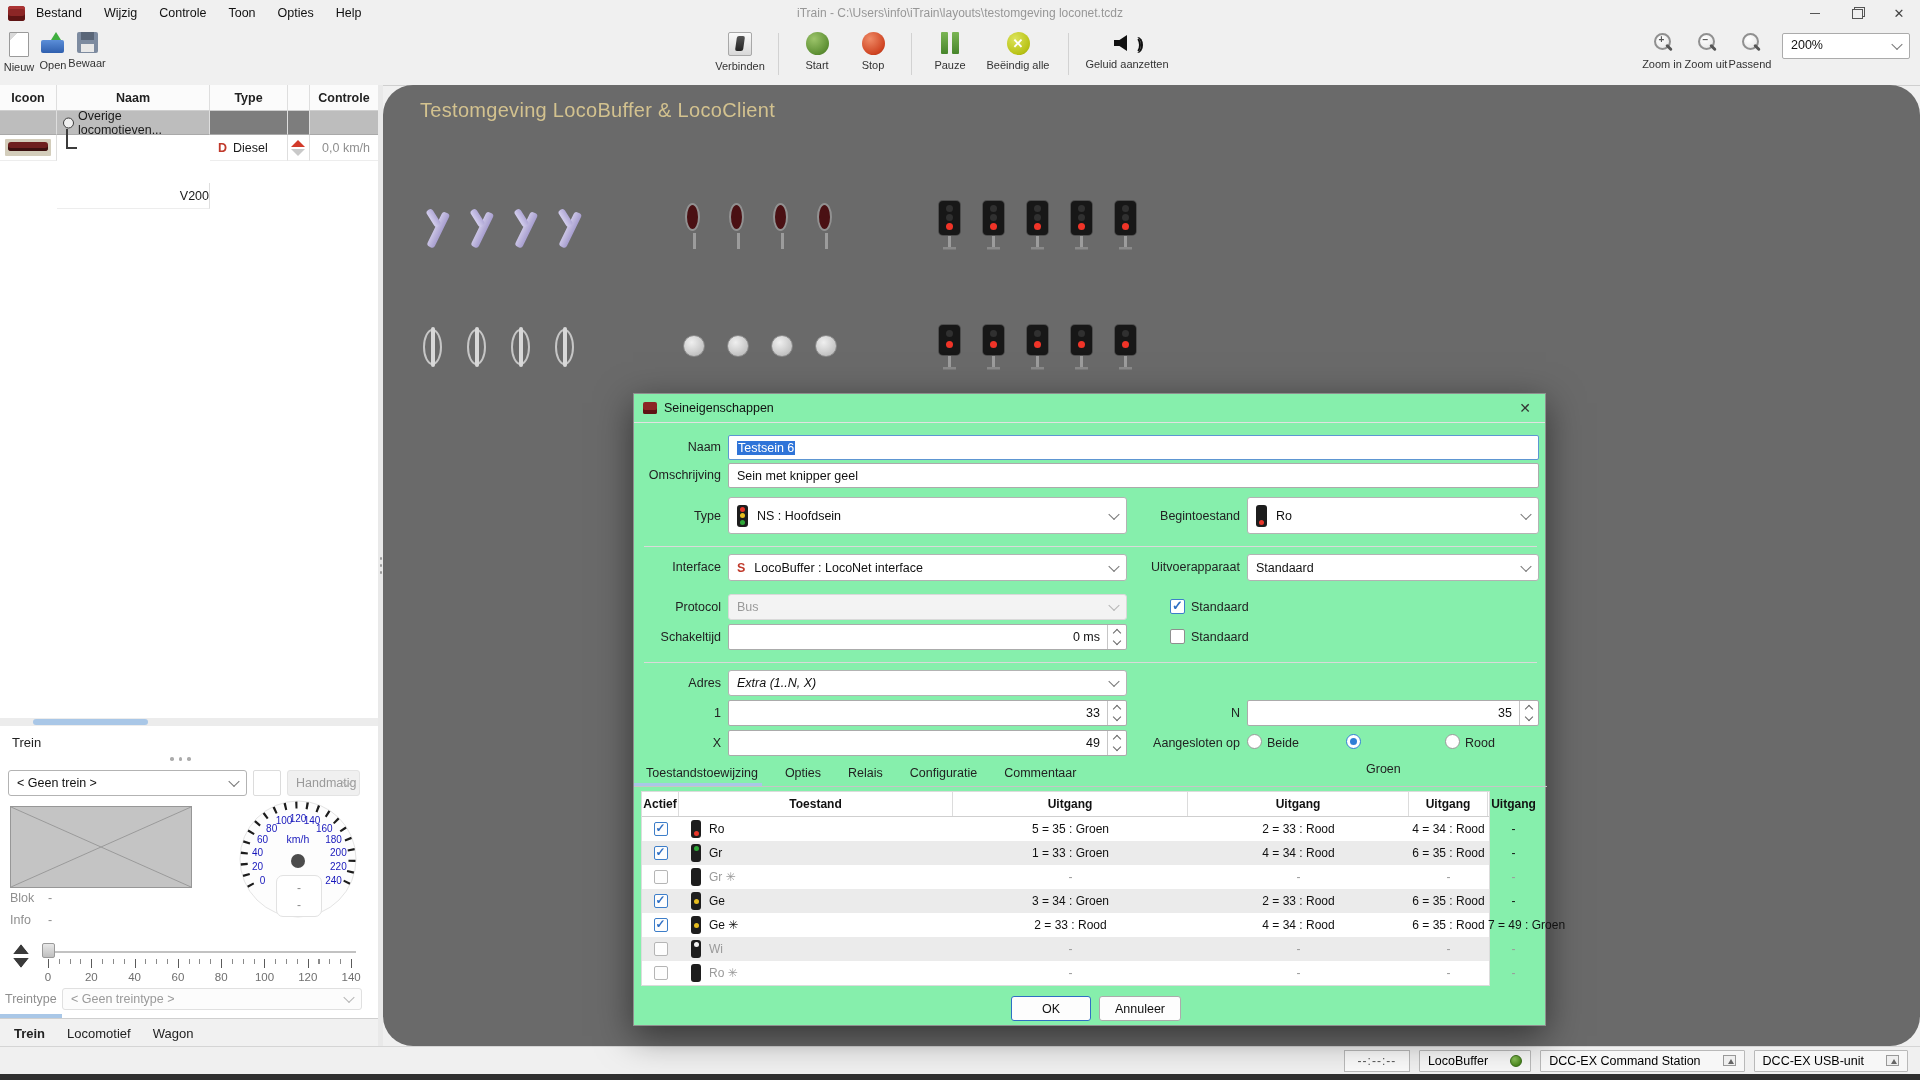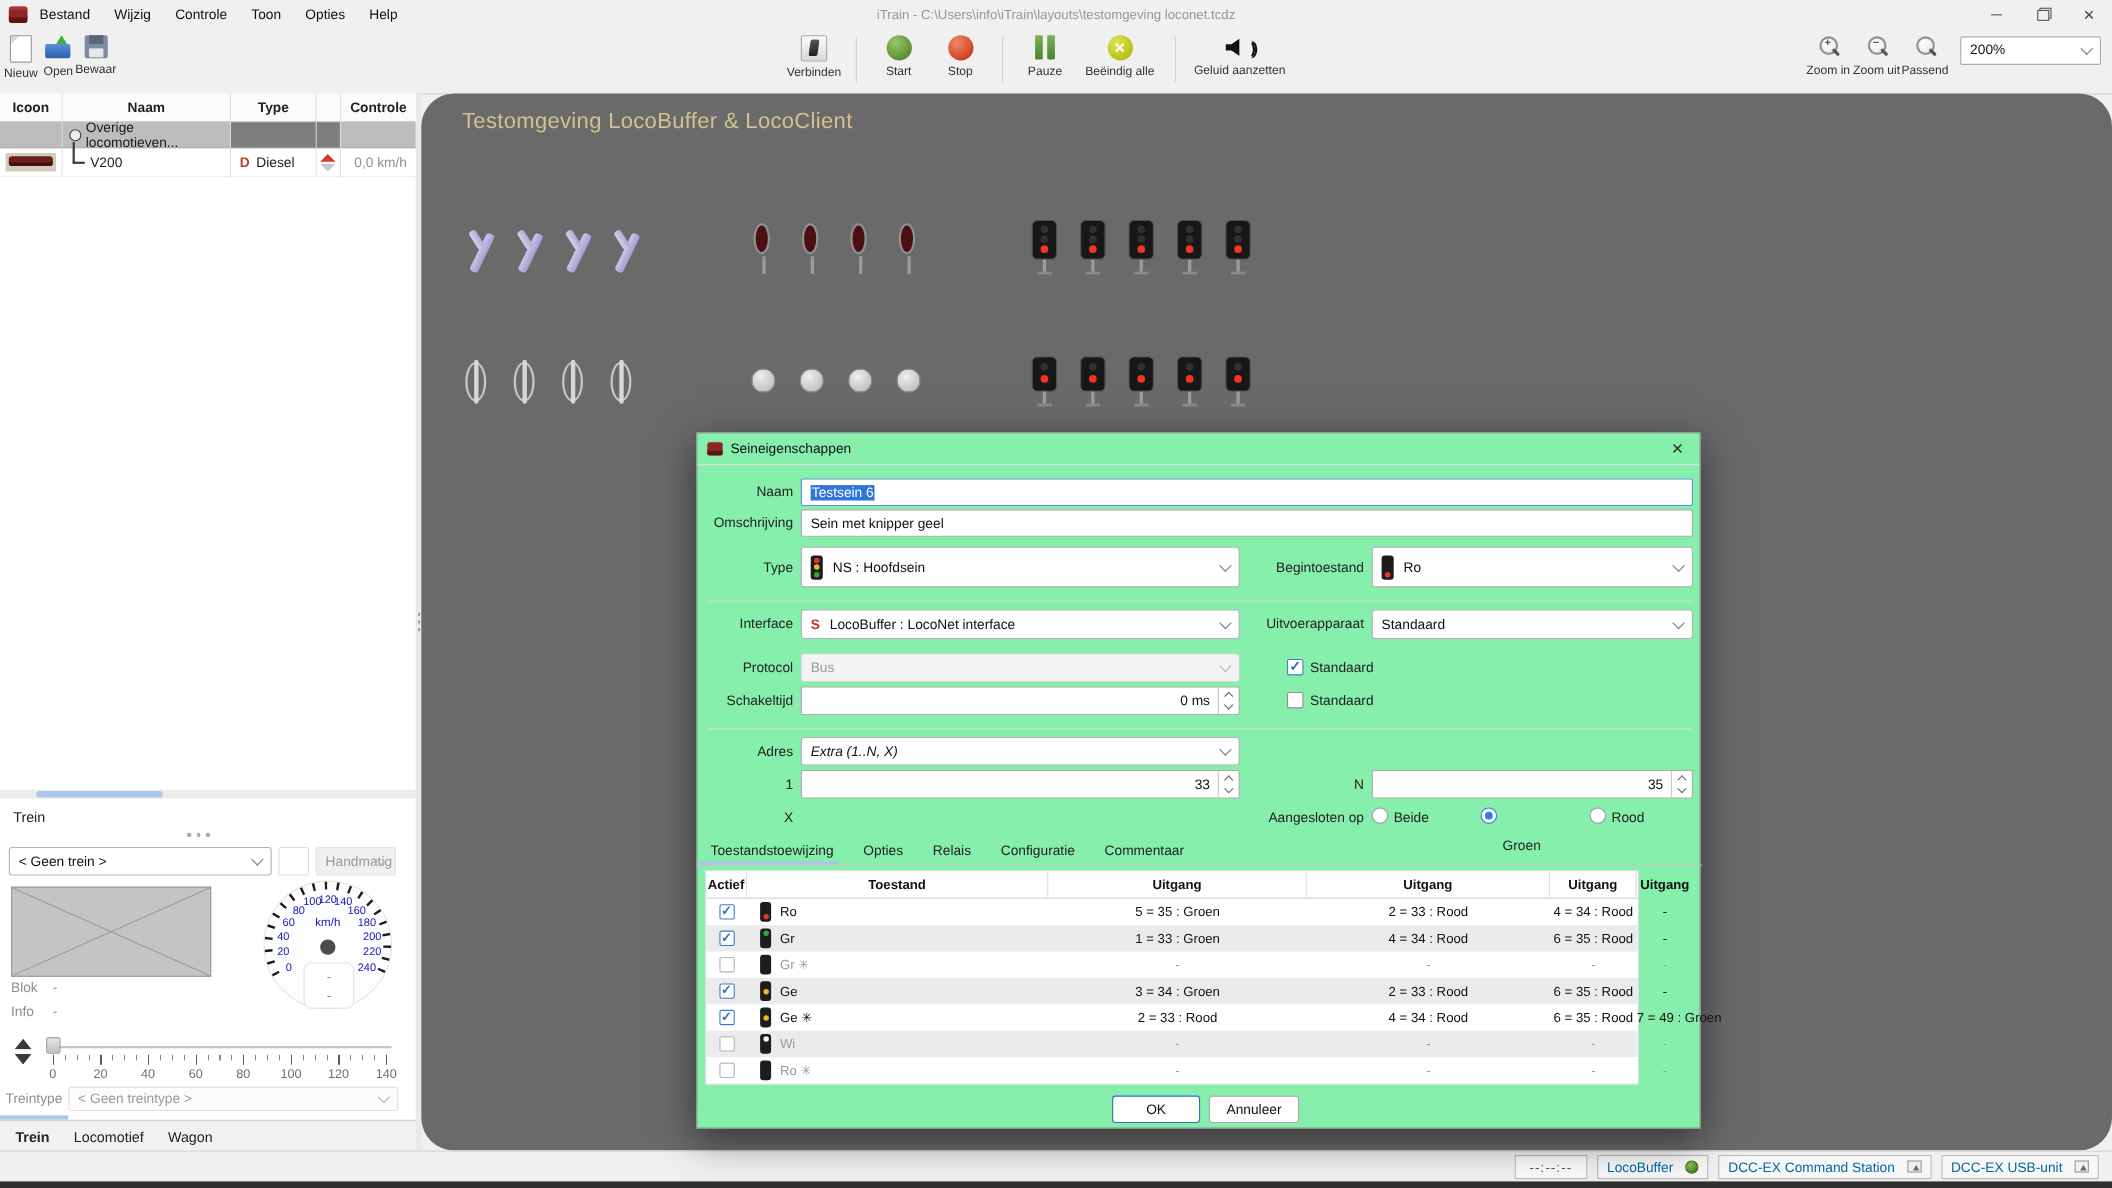--- a/index.html
+++ b/index.html
@@ -189,22 +189,22 @@
   .btn{position:absolute;height:25px;box-sizing:border-box;border:1px solid #ababab;background:#fdfdfd;border-radius:3px;
        font-size:12.5px;display:flex;align-items:center;justify-content:center;color:#111;}
   #btn-ok{left:377px;top:602px;width:80px;border:1px solid #2f6fc4;}
   #btn-cancel{left:465px;top:602px;width:82px;}
 
   
   #statusbar{position:absolute;left:0;top:1046px;width:1920px;height:28px;background:#f0f0f0;border-top:1px solid #d5d5d5;
              display:flex;align-items:center;justify-content:flex-end;gap:9px;padding-right:12px;box-sizing:border-box;}
   #status-time{width:64px;height:20px;border:1px solid #b9b9b9;background:#fafafa;font-size:12px;color:#555;
                display:flex;align-items:center;justify-content:center;letter-spacing:1px;}
-  .status-box{height:20px;border:1px solid #b9b9b9;background:#f7f7f7;font-size:12.5px;color:#0369a1;
-              display:flex;align-items:center;gap:11px;padding:0 8px;border-radius:1px;white-space:nowrap;}
+  .status-box{height:20px;border:1px solid #b9b9b9;background:#f7f7f7;font-size:12.5px;color:#000000;
+              display:flex;align-items:center;gap:22px;padding:0 8px;border-radius:1px;white-space:nowrap;}
   .led{width:12px;height:12px;border-radius:50%;background:radial-gradient(circle at 35% 30%,#8cc25a,#4c8a1f 70%,#356312);border:1px solid #3a6e18;box-sizing:border-box;}
   .plug-icon{position:relative;width:13px;height:11px;border:1px solid #999;background:#efefef;box-sizing:border-box;}
   .plug-icon::after{content:"";position:absolute;right:1px;bottom:1px;width:0;height:0;border-left:3.5px solid transparent;border-right:3.5px solid transparent;border-bottom:5px solid #666;}
   #bottom-strip{position:absolute;left:0;top:1074px;width:1920px;height:6px;background:#303030;}
 </style>
 </head>
 <body>
 
 <div id="app">
 
@@ -314,21 +314,21 @@
       <span class="expander"></span>
       <span>Overige locomotieven...</span>
     </div>
     <div class="lt-cell r1 dark c2"></div>
     <div class="lt-cell r1 dark c3"></div>
     <div class="lt-cell r1 c4"></div>
 
     <div class="lt-cell r2 c0">
       <span class="loco-thumb"></span>
     </div>
-    <div class="lt-cell r2 c1" style="justify-content:flex-start;padding-left:25px;">
+    <div class="lt-cell r2 c1" style="justify-content:flex-end;padding-left:25px;margin-top:48px;">
       <span>V200</span>
     </div>
     <div class="lt-cell r2 c2" style="justify-content:flex-start;padding-left:8px;">
       <span class="dletter">D</span>
       <span>Diesel</span>
     </div>
     <div class="lt-cell r2 c3">
       <span class="dir-icon"></span>
     </div>
     <div class="lt-cell r2 c4" style="justify-content:flex-end;padding-right:8px;color:#8f8f8f;">
@@ -555,20 +555,24 @@
       <span class="num">33</span>
       <span class="spin"></span>
     </div>
     <div class="flabel lab-r" style="top:312px;">N</div>
     <div class="input" style="left:613px;top:306px;width:292px;height:26px;">
       <span class="num">35</span>
       <span class="spin"></span>
     </div>
 
     <div class="flabel lab-l" style="top:342px;">X</div>
+    <div class="input" style="left:94px;top:336px;width:399px;height:26px;">
+      <span class="num">49</span>
+      <span class="spin"></span>
+    </div>
     <div class="flabel lab-r" style="top:342px;">Aangesloten op</div>
     <div class="rb" style="left:613px;top:340px;"></div>
     <div class="rb-label" style="left:633px;top:342px;">Beide</div>
     <div class="rb on" style="left:712px;top:340px;"></div>
     <div class="rb-label" style="left:732px;top:342px;margin-top:26px;">Groen</div>
     <div class="rb" style="left:811px;top:340px;"></div>
     <div class="rb-label" style="left:831px;top:342px;">Rood</div>
 
     <div id="dlg-tabs">
       <span>Toestandstoewijzing</span>

